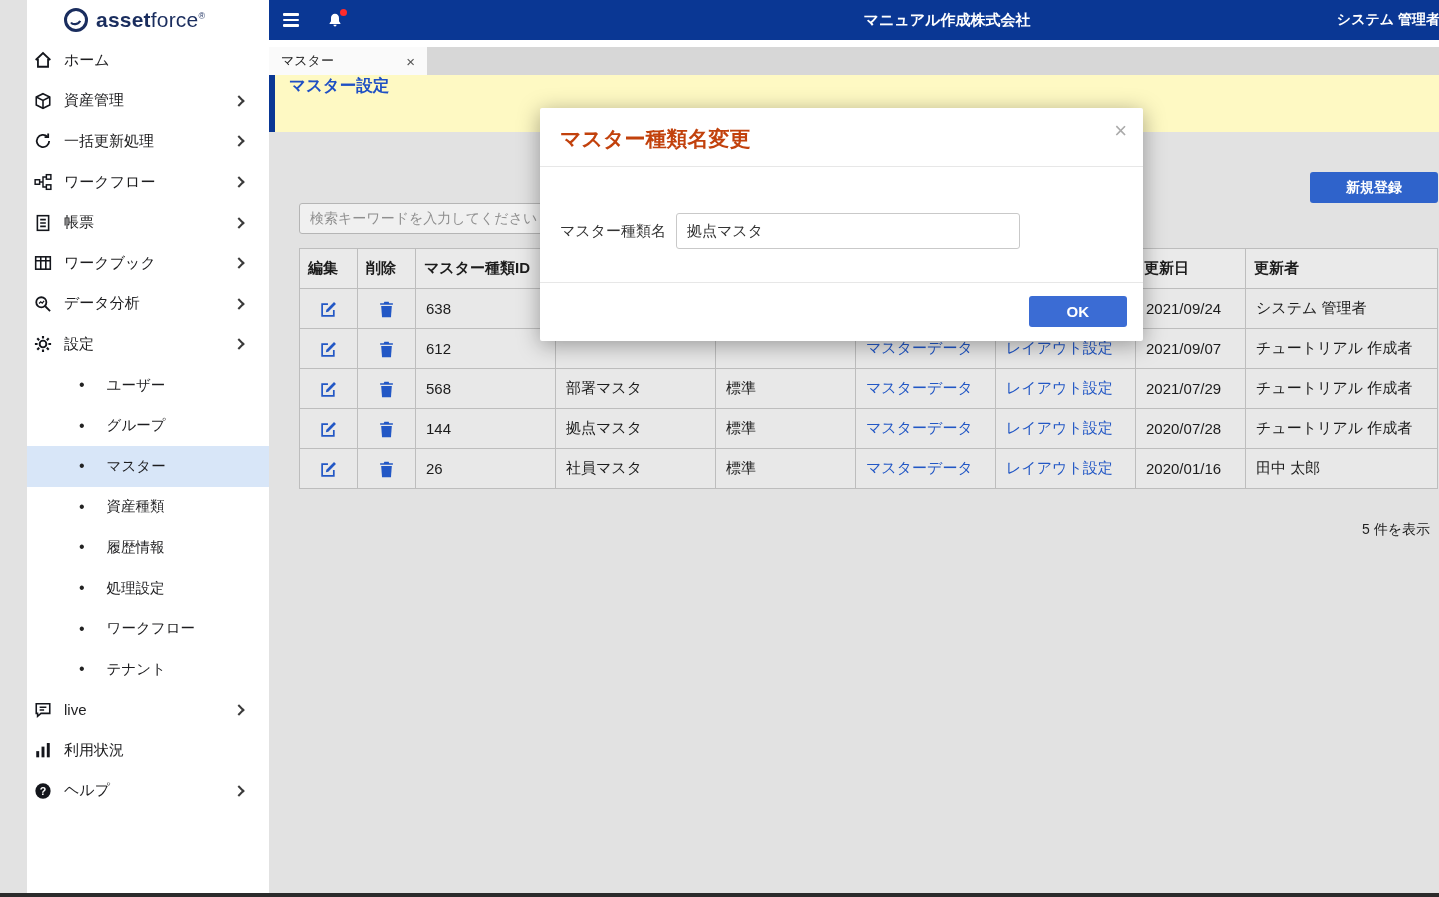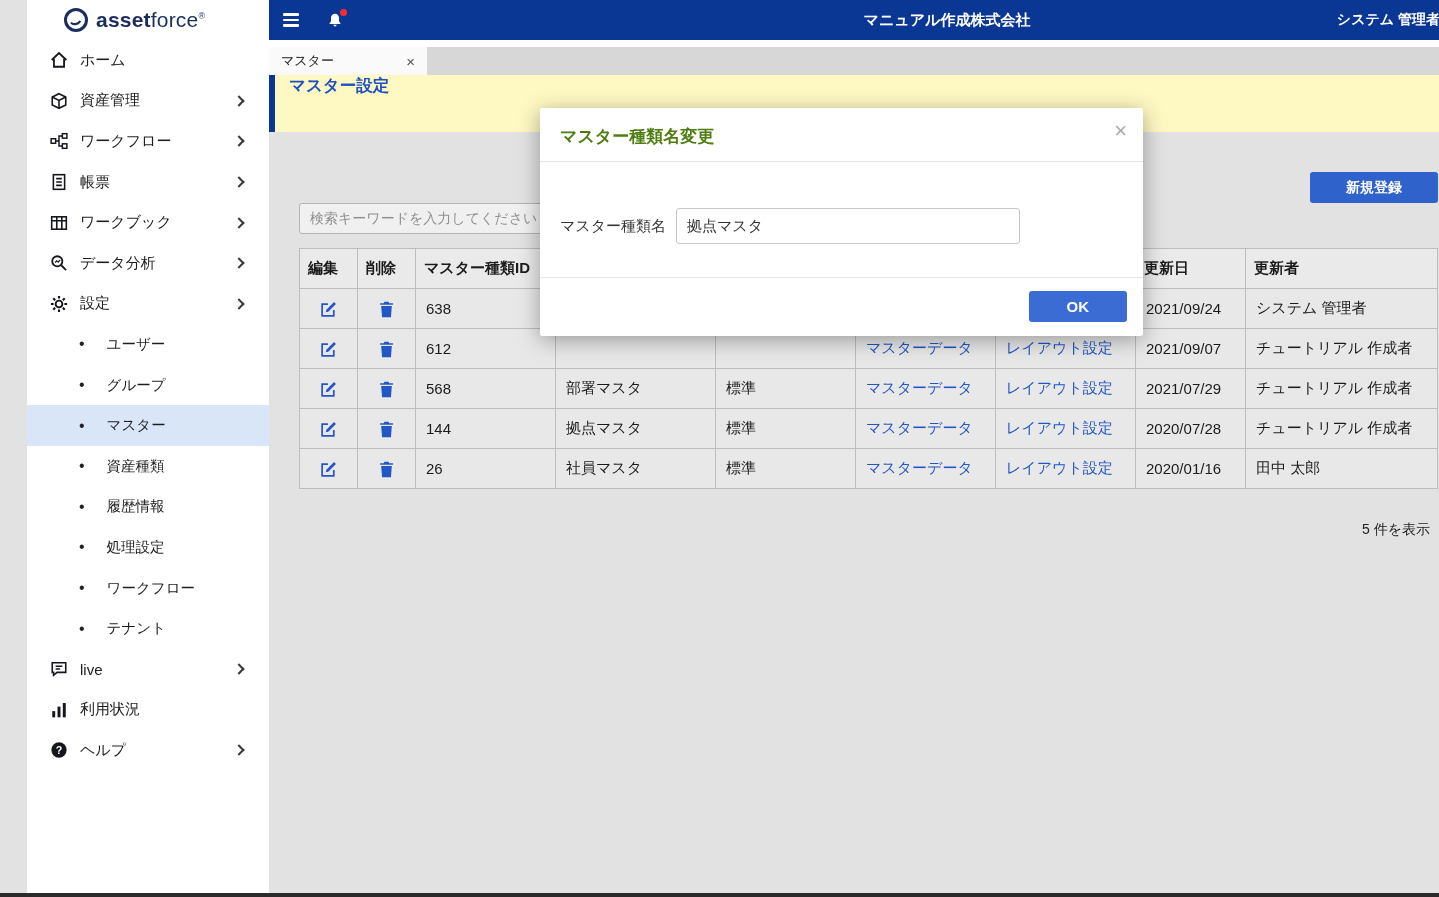--- a/index.html
+++ b/index.html
@@ -9,21 +9,21 @@
 
   
   .sidebar{width:242px;min-width:242px;background:#ffffff;height:100%;margin-left:27px;}
   .logo{height:40px;display:flex;align-items:center;padding-left:36px;cursor:pointer;}
   .logo-mark svg{display:block;}
   .logo-text{font-size:21px;color:#1a2d5e;margin-left:7px;letter-spacing:.2px;}
   .logo-text b{font-weight:800;}
   .logo-text .lt{font-weight:400;}
   .logo-text sup{font-size:9px;vertical-align:super;}
   .nav-item,.nav-sub{height:40.6px;display:flex;align-items:center;cursor:pointer;position:relative;color:#1d1d1f;}
-  .nav-item{padding-left:22px;font-size:15px;}
+  .nav-item{padding-left:6px;font-size:15px;}
   .nav-icon{width:19px;height:19px;display:inline-flex;align-items:center;justify-content:center;color:#14161c;}
   .nav-icon svg{width:18px;height:18px;}
   .nav-label{margin-left:12px;white-space:nowrap;}
   .chev{position:absolute;right:26px;width:8px;height:8px;border-top:2px solid #3a3a3a;border-right:2px solid #3a3a3a;transform:rotate(45deg);}
   .nav-sub{padding-left:52px;font-size:14.5px;}
   .nav-sub .bullet{font-size:16px;margin-right:10px;color:#222;}
   .nav-sub.selected{background:#d8e6f8;}
 
   
   .main{flex:1;height:100%;background:#e2e2e2;display:flex;flex-direction:column;position:relative;}
@@ -58,21 +58,21 @@
   .grid th{font-weight:bold;background:#eaeaea;padding-left:8px;}
   .grid td.c{text-align:center;padding:0;}
   .act{cursor:pointer;display:inline-flex;vertical-align:middle;}
   .tlink{color:#2257c5;cursor:pointer;text-decoration:none;}
   .count{text-align:right;margin-top:32px;font-size:14px;color:#222;padding-right:8px;}
 
   
   .modal{position:absolute;left:540px;top:108px;width:603px;background:#fff;z-index:50;border-radius:2px;
     box-shadow:0 4px 22px rgba(0,0,0,.35);}
   .modal-head{position:relative;padding:17px 20px 13px;border-bottom:1px solid #e7e7e7;}
-  .modal-title{font-size:17px;font-weight:bold;color:#4d7c0f;}
+  .modal-title{font-size:21px;font-weight:bold;color:#c2410c;}
   .modal-close{position:absolute;right:16px;top:12px;font-size:22px;color:#aaa;cursor:pointer;line-height:1;}
   .modal-body{padding:46px 24px 33px 20px;}
   .frow{display:flex;align-items:center;margin-bottom:12px;}
   .frow:last-child{margin-bottom:0;}
   .frow label{width:116px;font-size:15px;color:#333;}
   .frow input{width:344px;height:36px;border:1px solid #c9c9c9;border-radius:3px;padding:0 10px;font-size:15px;
     color:#333;font-family:inherit;}
   .selwrap{position:relative;display:inline-block;width:344px;}
   .selwrap select{width:100%;height:36px;border:1px solid #c9c9c9;border-radius:3px;background:#fff;
     appearance:none;-webkit-appearance:none;padding:0 10px;font-family:inherit;cursor:pointer;}
@@ -110,20 +110,30 @@
           <span class="nav-label">ホーム</span>
         </div>
         <div class="nav-item">
           <span class="nav-icon">
             <svg viewBox="0 0 16 16" fill="none" stroke="currentColor" stroke-width="1.4">
               <path d="M8 1.5 14 4.5v7L8 14.5 2 11.5v-7z"></path>
               <path d="M2 4.5 8 7.5l6-3M8 7.5V14.5"></path>
             </svg>
           </span>
           <span class="nav-label">資産管理</span>
+          <span class="chev"></span>
+        </div>
+        <div class="nav-item">
+          <span class="nav-icon">
+            <svg viewBox="0 0 16 16" fill="none" stroke="currentColor" stroke-width="1.6">
+              <path d="M13.5 8a5.5 5.5 0 1 1-1.6-3.9"></path>
+              <path d="M12.6 1.4v3.2H9.4"></path>
+            </svg>
+          </span>
+          <span class="nav-label">一括更新処理</span>
           <span class="chev"></span>
         </div>
         <div class="nav-item">
           <span class="nav-icon">
             <svg viewBox="0 0 16 16" fill="none" stroke="currentColor" stroke-width="1.3">
               <rect x="1" y="6" width="4" height="4"></rect>
               <rect x="11" y="1.5" width="4" height="4"></rect>
               <rect x="11" y="10.5" width="4" height="4"></rect>
               <path d="M5 8h3M8 8V3.5h3M8 8v4.5h3"></path>
             </svg>

